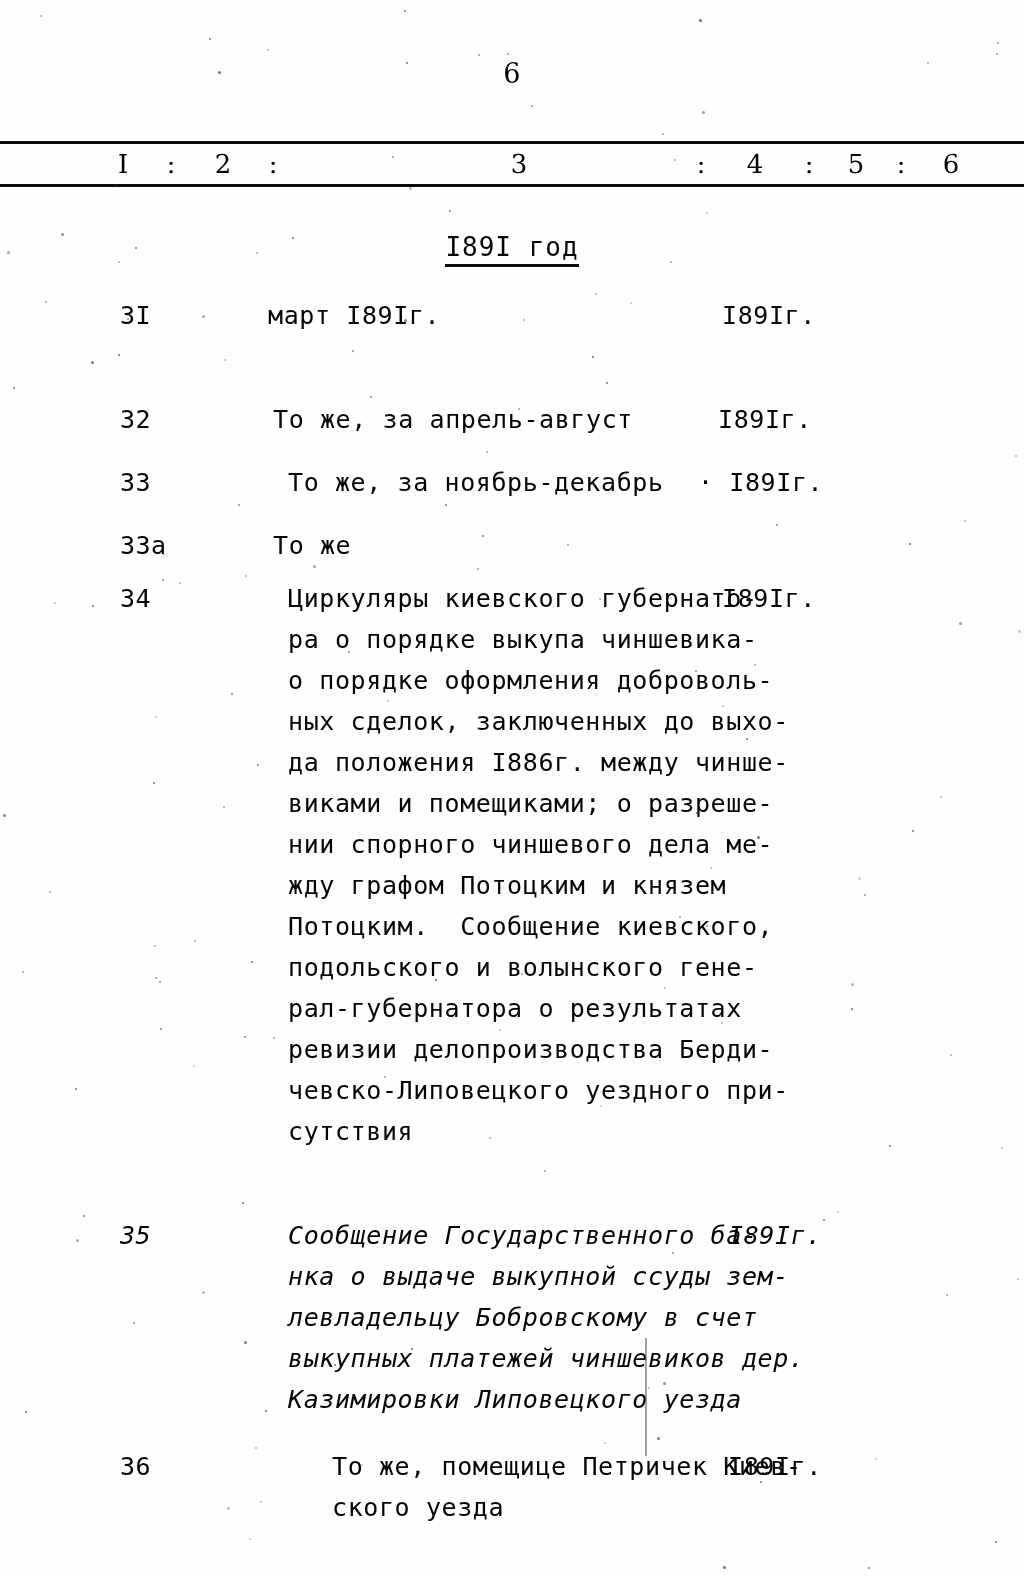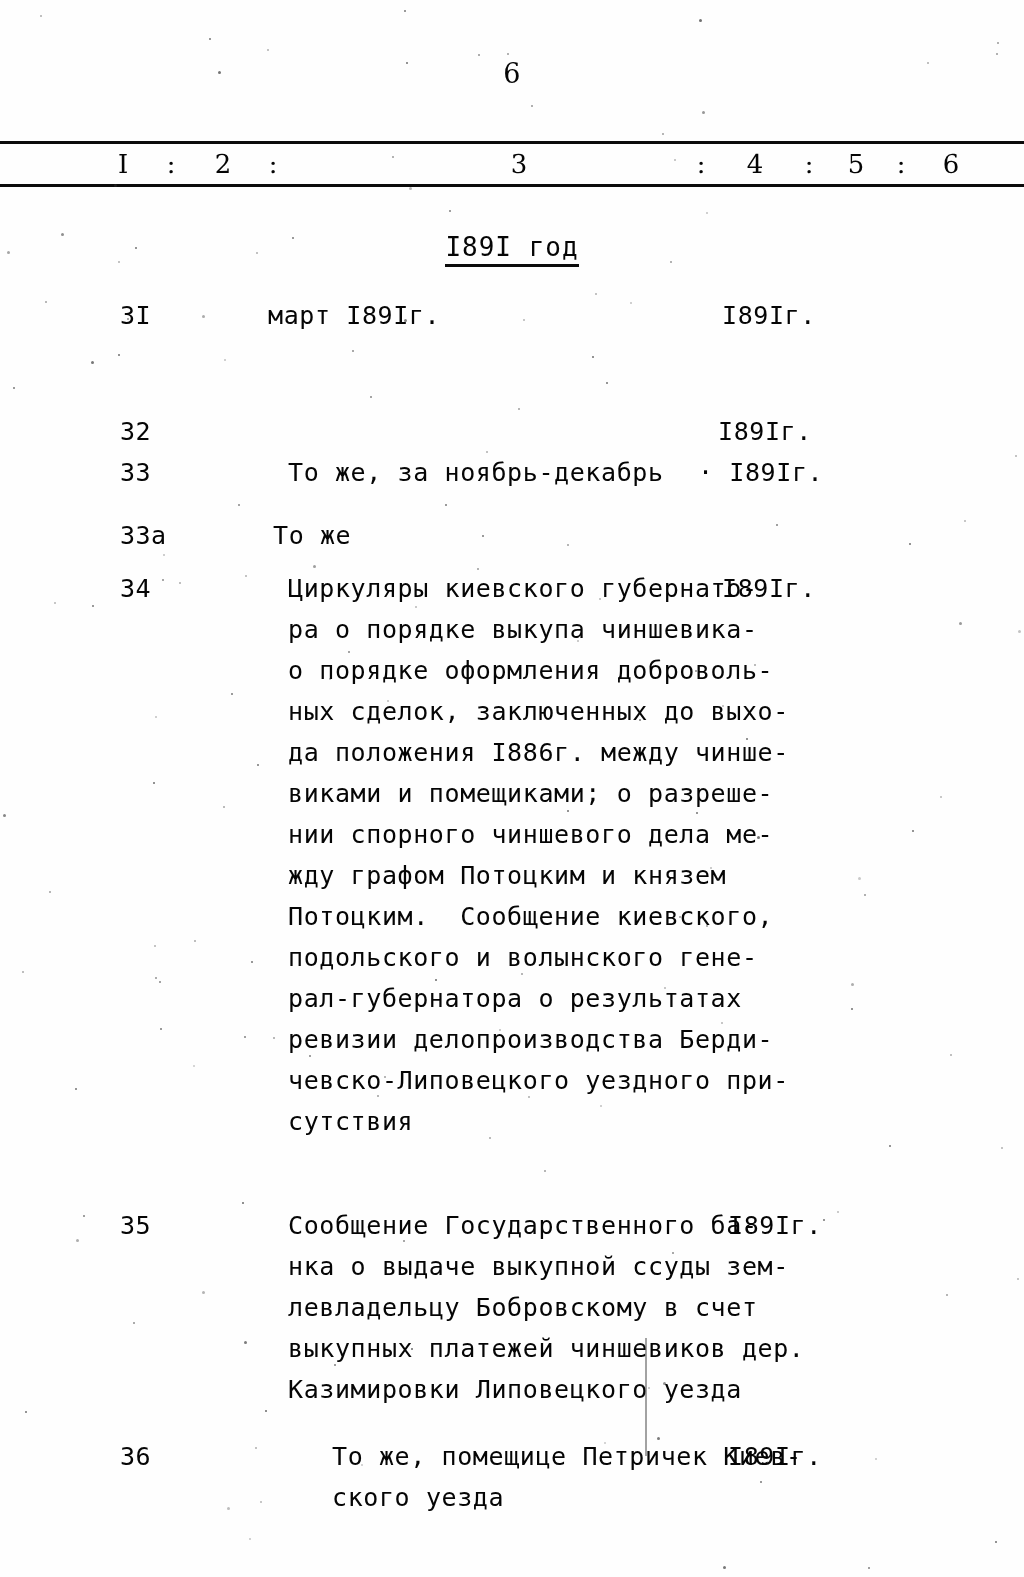--- a/index.html
+++ b/index.html
@@ -150,29 +150,32 @@
       <div class="colcell" style="left: 796px; width: 26px;">:</div>
       <div class="colcell" style="left: 843px; width: 26px;">5</div>
       <div class="colcell" style="left: 888px; width: 26px;">:</div>
       <div class="colcell" style="left: 938px; width: 26px;">6</div>
     </div>
   <div class="rule" id="rule-bottom"></div>
 
   <div id="year-heading"><span>I89I год</span></div>
 
   <div id="entries">
-      <div class="entry" style="height: 82px; margin-bottom: 34px;">
+      <div class="entry" style="height: 82px; margin-bottom: 22px;">
         <div class="entry-no">3I</div>
         <div class="entry-body" style="left: 268px;">
           <div class="entry-line">март I89Iг.</div>
         </div>
         <div class="entry-date" style="left: 722px;">I89Iг.</div>
       </div>
-      <div class="entry" style="height: 41px; ">
+      <div class="entry" style="height: 41px; margin-bottom: 22px;">
         <div class="entry-no">32</div>
+        <div class="entry-body" style="left: 273px;">
+          <div class="entry-line">То же, за апрель-август</div>
+        </div>
         <div class="entry-date" style="left: 718px;">I89Iг.</div>
       </div>
       <div class="entry" style="height: 41px; margin-bottom: 22px;">
         <div class="entry-no">33</div>
         <div class="entry-body" style="left: 288px;">
           <div class="entry-line">То же, за ноябрь-декабрь</div>
         </div>
         <div class="entry-date" style="left: 698px;">· I89Iг.</div>
       </div>
       <div class="entry" style="height: 41px; margin-bottom: 12px;">
@@ -194,21 +197,21 @@
           <div class="entry-line">жду графом Потоцким и князем</div>
           <div class="entry-line">Потоцким.  Сообщение киевского,</div>
           <div class="entry-line">подольского и волынского гене-</div>
           <div class="entry-line">рал-губернатора о результатах</div>
           <div class="entry-line">ревизии делопроизводства Берди-</div>
           <div class="entry-line">чевско-Липовецкого уездного при-</div>
           <div class="entry-line">сутствия</div>
         </div>
         <div class="entry-date" style="left: 722px;">I89Iг.</div>
       </div>
-      <div class="entry" style="height: 205px; margin-bottom: 26px;">
+      <div class="entry" style="height: 205px; margin-bottom: 26px; font-style: italic;">
         <div class="entry-no">35</div>
         <div class="entry-body" style="left: 288px;">
           <div class="entry-line">Сообщение Государственного ба-</div>
           <div class="entry-line">нка о выдаче выкупной ссуды зем-</div>
           <div class="entry-line">левладельцу Бобровскому в счет</div>
           <div class="entry-line">выкупных платежей чиншевиков дер.</div>
           <div class="entry-line">Казимировки Липовецкого уезда</div>
         </div>
         <div class="entry-date" style="left: 728px;">I89Iг.</div>
       </div>

